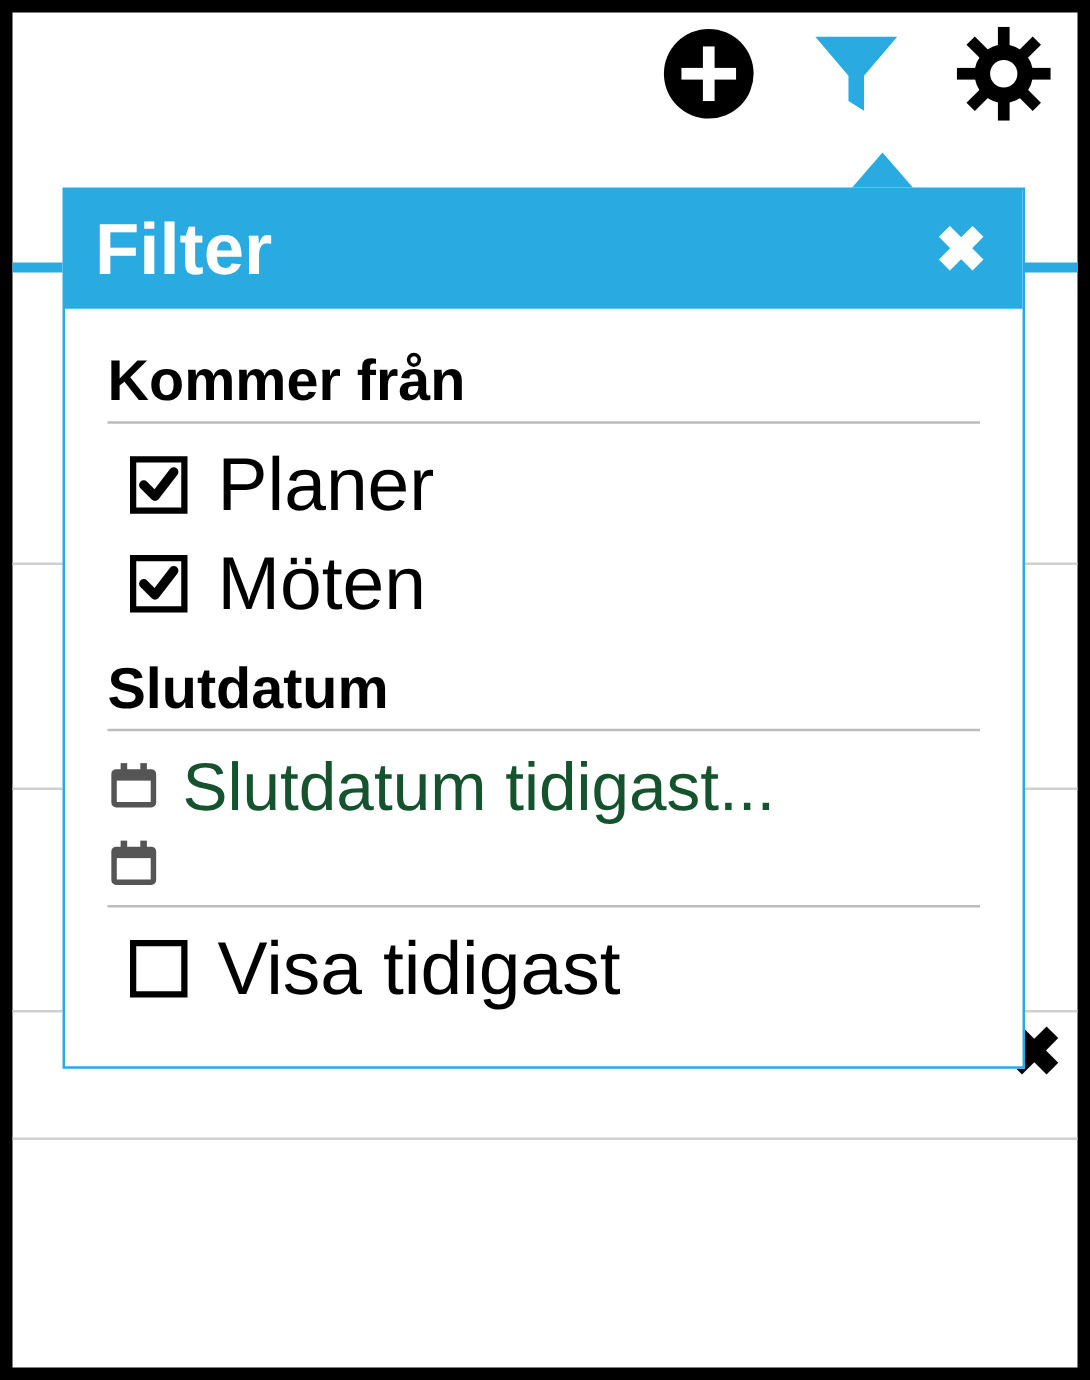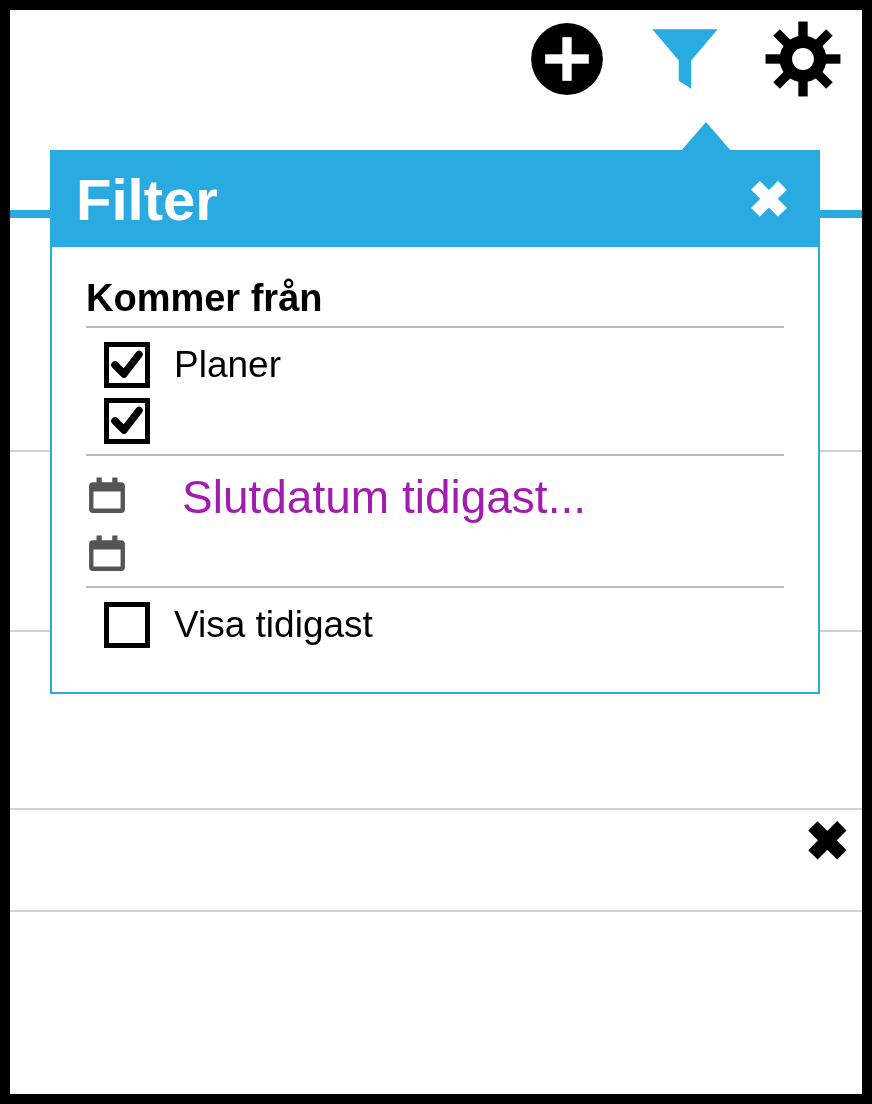--- a/index.html
+++ b/index.html
@@ -91,21 +91,21 @@
     font-weight: 900;
     cursor: pointer;
     line-height: 1;
   }
 
   .panel-body {
     padding: 30px 34px 34px 34px;
   }
 
   .section-title {
-    font-size: 38px;
+    font-size: 46px;
     font-weight: 700;
     color: #000;
     margin: 22px 0 4px 0;
   }
   .section-title:first-child { margin-top: 0; }
   .section-hr {
     border: none;
     border-top: 2px solid #bcbcbc;
     margin: 6px 0 14px 0;
   }
@@ -120,36 +120,35 @@
   .checkbox {
     width: 46px; height: 46px;
     border: 5px solid #000;
     display: flex;
     align-items: center;
     justify-content: center;
     flex: 0 0 auto;
   }
   .checkbox svg { display:block; }
   .check-label {
-    font-size: 37px;
+    font-size: 60px;
     color: #000;
   }
 
   .date-row {
     display: flex;
     align-items: center;
     gap: 18px;
     margin: 8px 0;
     cursor: pointer;
   }
   .date-row .cal-icon { flex: 0 0 auto; }
   .date-placeholder {
-    font-size: 46px;
-    color: #a21caf;
-    margin-left: 36px;
+    font-size: 54px;
+    color: #14532d;
   }
 
 </style>
 </head>
 <body>
 
 <div class="bg-line" style="top:440px"></div>
 <div class="bg-line" style="top:620px"></div>
 <div class="bg-line" style="top:798px"></div>
 <div class="bg-line" style="top:900px"></div>
@@ -207,22 +206,24 @@
       </span>
       <span class="check-label">Planer</span>
     </div>
 
     <div class="check-row">
       <span class="checkbox">
         <svg width="36" height="36" viewBox="0 0 24 24">
             <path d="M4 12 L10 18 L20 5" stroke="#000" stroke-width="5" fill="none" stroke-linecap="round" stroke-linejoin="round"></path>
           </svg>
       </span>
-    </div>
-
+      <span class="check-label">Möten</span>
+    </div>
+
+    <div class="section-title">Slutdatum</div>
     <hr class="section-hr">
 
     <div class="date-row">
       <span class="cal-icon">
         <svg width="42" height="42" viewBox="0 0 24 24">
           <rect x="3" y="6" width="18" height="15" rx="1" fill="none" stroke="#555" stroke-width="2.5"></rect>
           <rect x="3" y="6" width="18" height="4" fill="#555"></rect>
           <rect x="6" y="2" width="3" height="5" fill="#555"></rect>
           <rect x="15" y="2" width="3" height="5" fill="#555"></rect>
         </svg>

